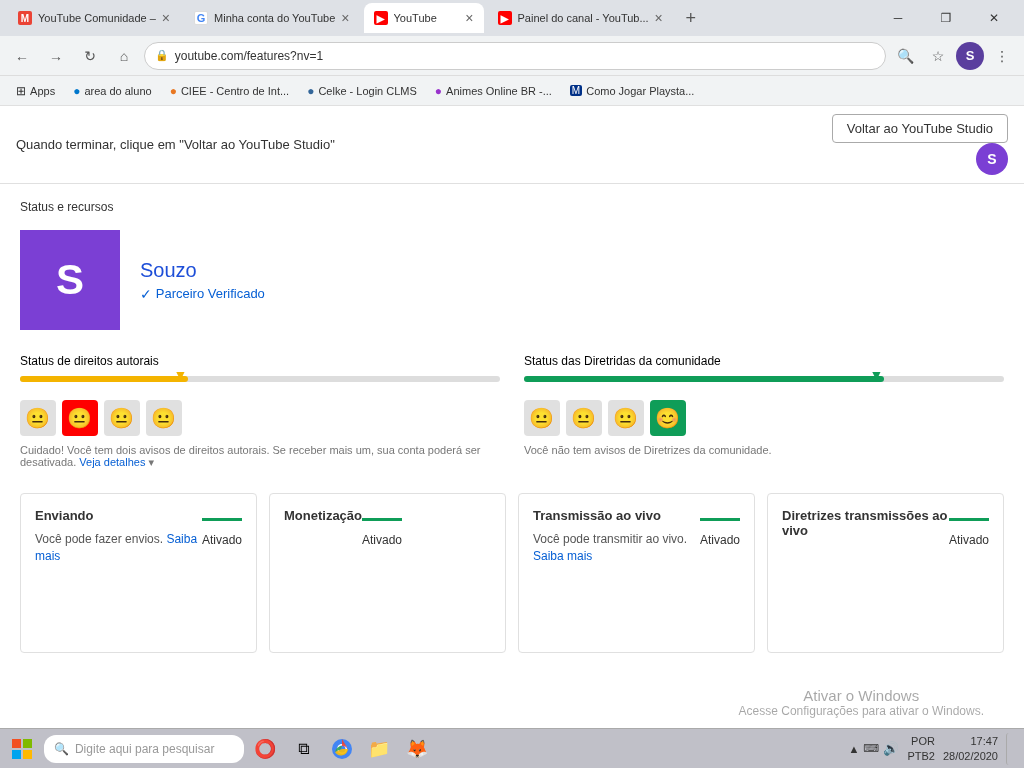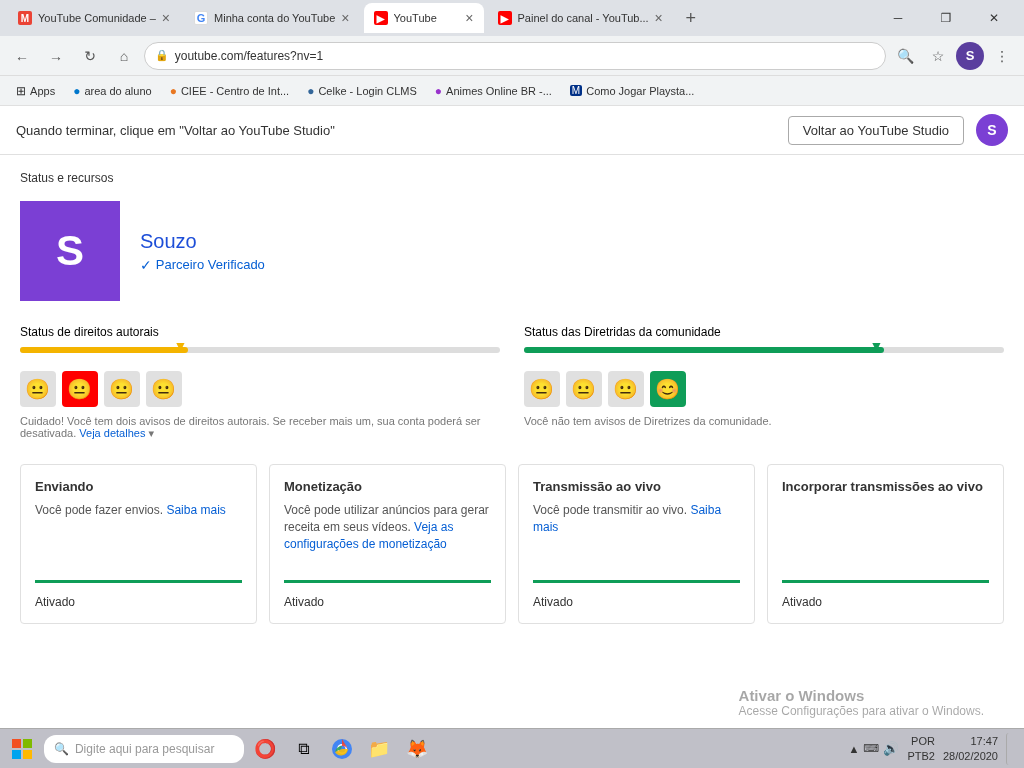--- a/index.html
+++ b/index.html
@@ -99,21 +99,21 @@
     .notification-text { font-size: 13px; color: #333; }
     .btn-studio {
       background: #fff; border: 1px solid #aaa; border-radius: 4px;
       padding: 6px 14px; font-size: 13px; cursor: pointer; color: #333;
     }
     .user-avatar {
       width: 32px; height: 32px; border-radius: 50%; background: #7b3fd4;
       display: flex; align-items: center; justify-content: center;
       color: #fff; font-size: 14px; font-weight: bold; margin-left: 12px; cursor: pointer;
     }
-    .notif-right { display: flex; align-items: center; }
+    .notif-right { display: flex; align-items: flex-end; flex-direction: column; }
 
     
     .main-content {
       padding: 16px 20px;
       overflow-y: auto;
       height: calc(768px - 36px - 40px - 30px - 48px - 40px);
       background: #fff;
     }
 
     .page-title { font-size: 12px; font-weight: 400; color: #333; margin-bottom: 16px; }
@@ -147,21 +147,21 @@
     .status-icon-item.active-red { background: #ff0000; }
     .status-icon-item.active-green { background: #0f9d58; }
 
     .warning-text { font-size: 11px; color: #777; margin-top: 4px; }
     .warning-text a { color: #065fd4; text-decoration: none; text-align: right; }
 
     
     .feature-cards { display: grid; grid-template-columns: repeat(4, 1fr); gap: 12px; }
     .feature-card {
       border: 1px solid #e0e0e0; border-radius: 4px; padding: 14px;
-      display: flex; flex-direction: column; justify-content: space-between;
+      display: flex; flex-direction: row; justify-content: flex-start;
       min-height: 160px;
     }
     .feature-card-title { font-size: 13px; font-weight: 600; color: #333; margin-bottom: 8px; }
     .feature-card-desc { font-size: 12px; color: #555; line-height: 1.4; flex: 1; }
     .feature-card-desc a { color: #065fd4; text-decoration: none; }
     .feature-card-status {
       font-size: 12px; color: #333; margin-top: 10px; padding-top: 12px;
       border-top: 3px solid #0f9d58;
     }
 
@@ -348,47 +348,43 @@
         <div class="feature-card-desc">
           <span>Você pode fazer envios.</span>
           <a href="#">Saiba mais</a>
         </div>
       </div>
       <div class="feature-card-status">Ativado</div>
     </div>
     <div class="feature-card">
       <div>
         <div class="feature-card-title">Monetização</div>
-        <div class="feature-card-desc">
-          <span>Você pode utilizar anúncios para gerar receita em seus vídeos.</span>
-          <a href="#">Veja as configurações de monetização</a>
-        </div>
       </div>
       <div class="feature-card-status">Ativado</div>
     </div>
     <div class="feature-card">
       <div>
         <div class="feature-card-title">Transmissão ao vivo</div>
         <div class="feature-card-desc">
           <span>Você pode transmitir ao vivo.</span>
           <a href="#">Saiba mais</a>
         </div>
       </div>
       <div class="feature-card-status">Ativado</div>
     </div>
     <div class="feature-card">
       <div>
-        <div class="feature-card-title">Incorporar transmissões ao vivo</div>
+        <div class="feature-card-title">Diretrizes transmissões ao vivo</div>
       </div>
       <div class="feature-card-status">Ativado</div>
     </div>
   </div>
 
   <div class="windows-activate-notice">
-    <div style="font-size:15px;font-weight:700;">Ativar o Windows</div>
+    <div style="font-size:15px;font-weight:400;text-align:center;">Ativar o Windows</div>
     <div style="font-size:12px;">Acesse Configurações para ativar o Windows.</div>
   </div>
 </div>
 
 <div class="taskbar">
   <button class="start-btn">
     <svg width="20" height="20" viewBox="0 0 20 20">
       <rect x="0" y="0" width="9" height="9" fill="#f25022"></rect>
       <rect x="11" y="0" width="9" height="9" fill="#7fba00"></rect>
       <rect x="0" y="11" width="9" height="9" fill="#00a4ef"></rect>

